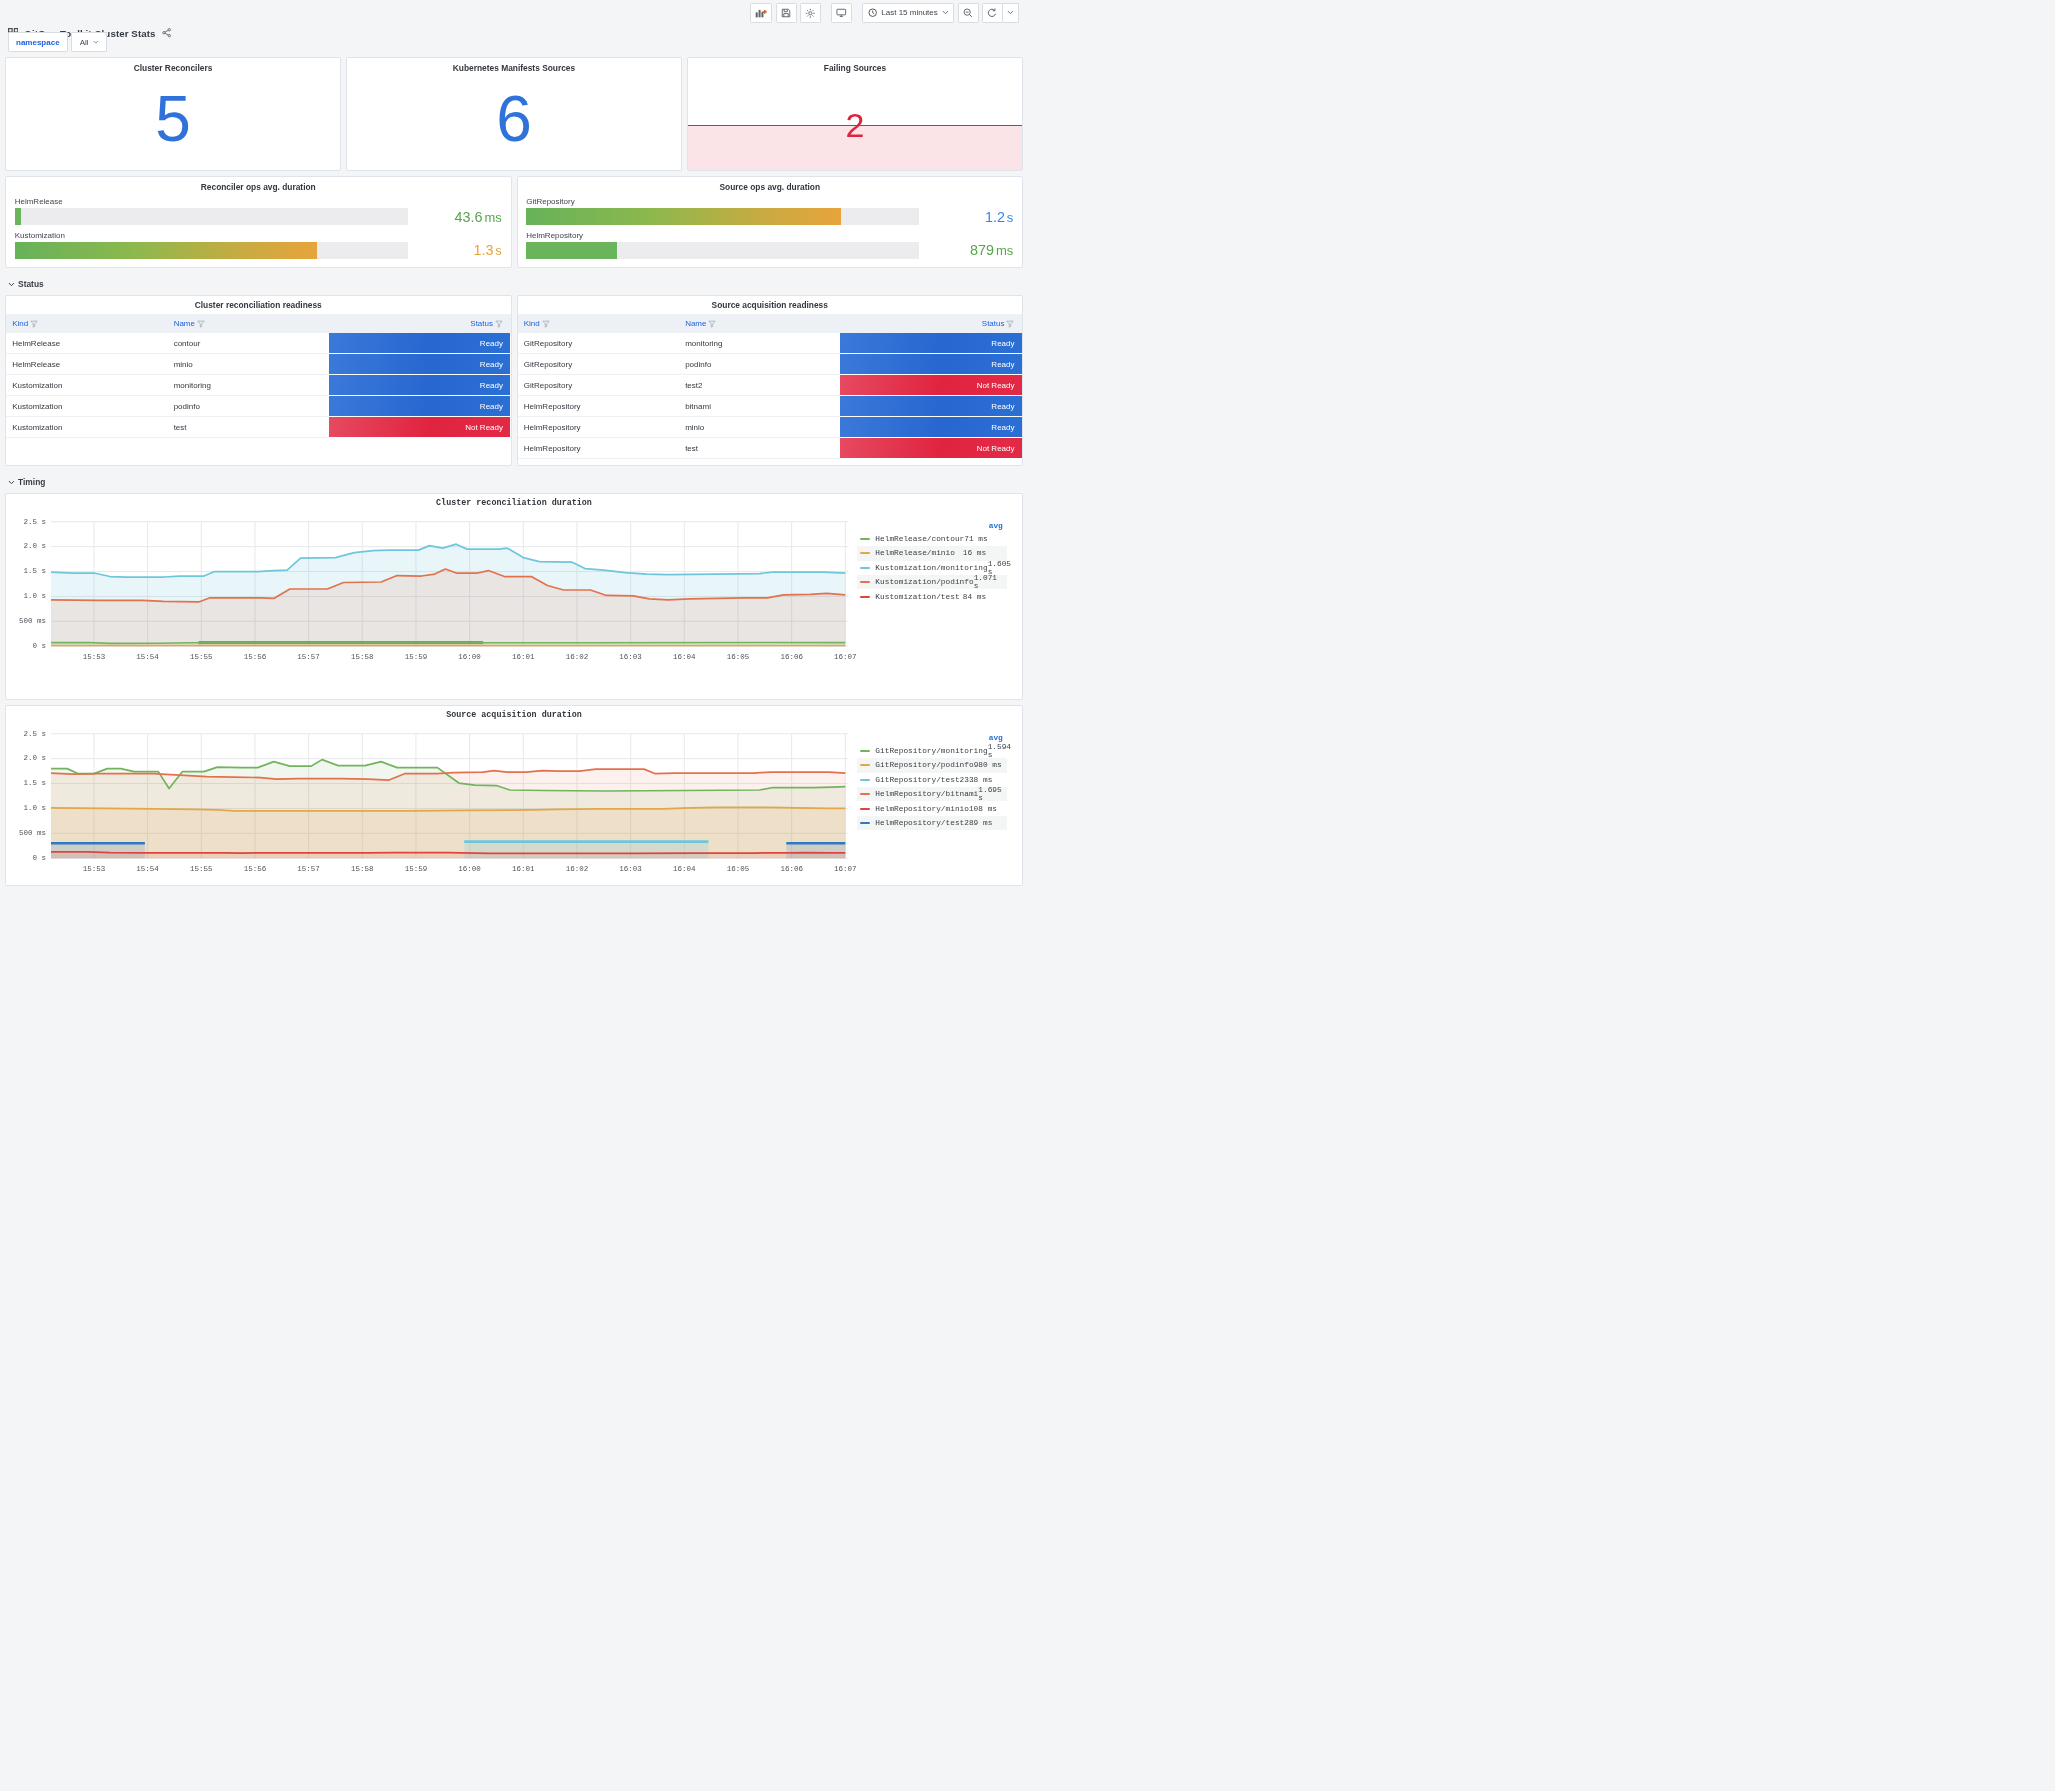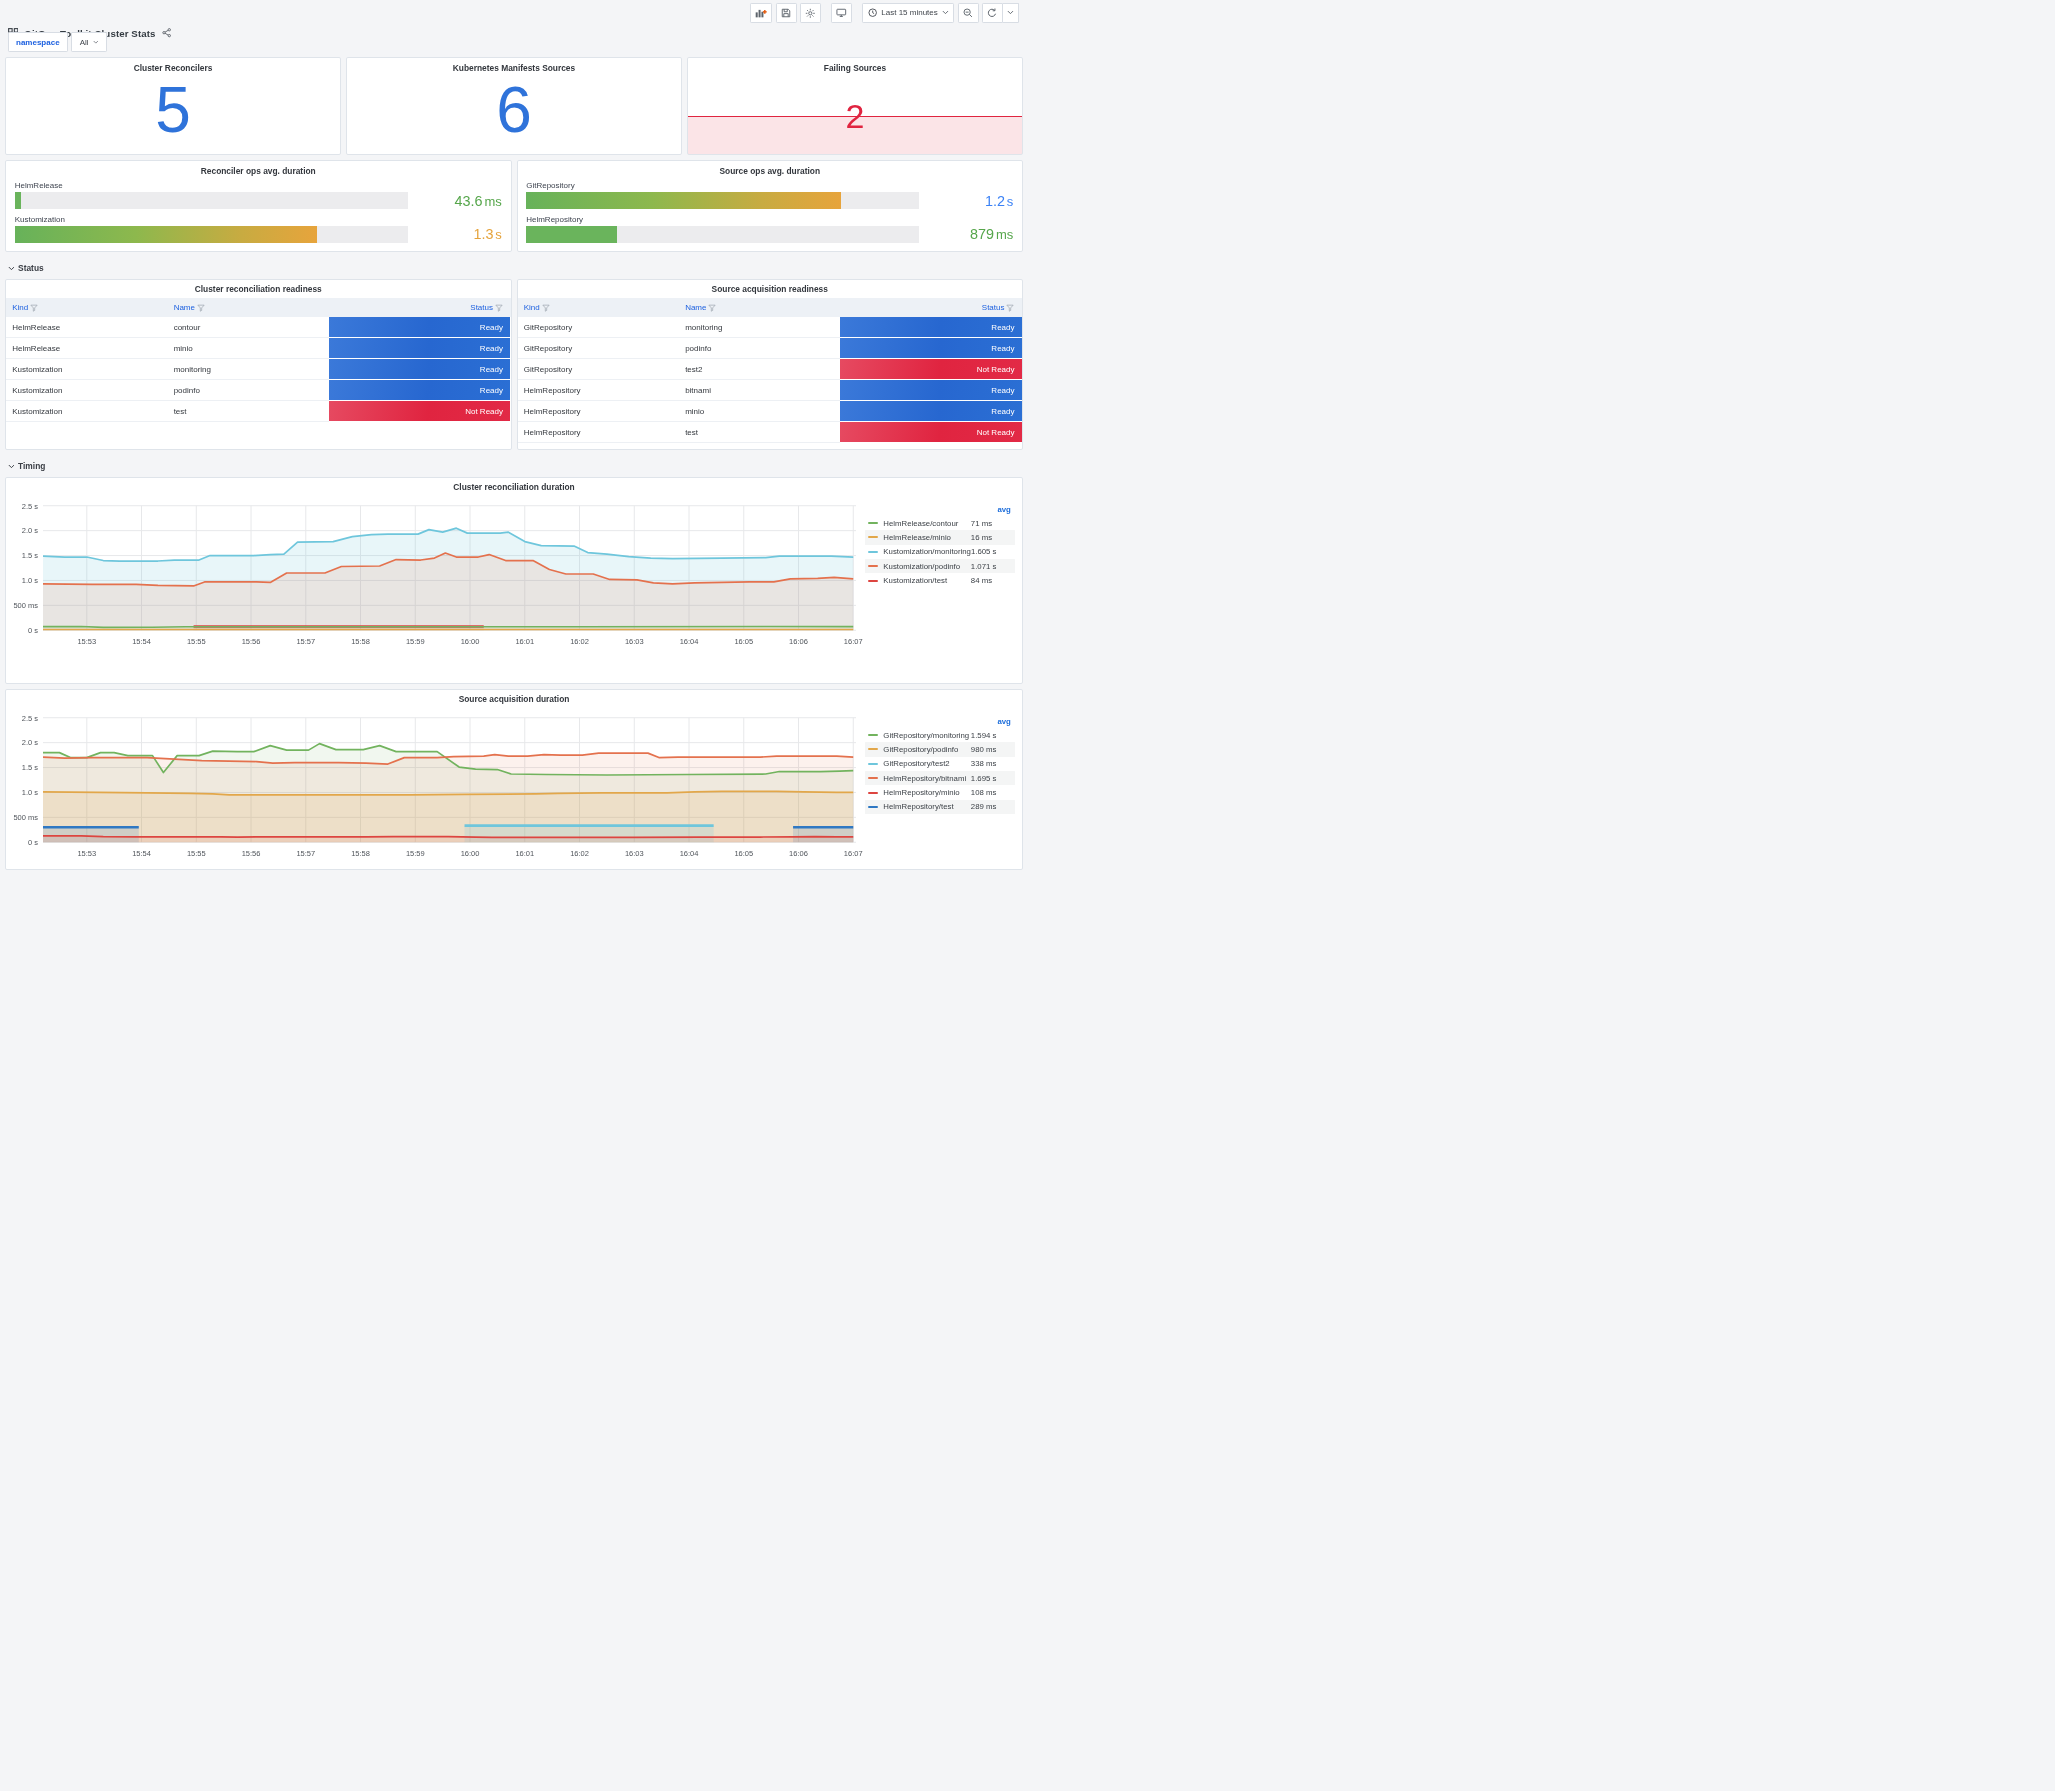--- a/index.html
+++ b/index.html
@@ -24,21 +24,21 @@
   .chip.var-name { color:#1f62e0; font-weight:600; }
   .chip.var-value { color:#41464d; gap:4.4px; }
 
   
   .wrap { padding:0 5px; }
   .row { display:flex; gap:5px; margin-bottom:5px; }
   .panel { background:#fff; border:0.6px solid #dfe4ea; border-radius:1.9px; position:relative; }
   .p-title { text-align:center; font-size:8.4px; font-weight:600; color:#33373d; padding-top:4.4px; cursor:pointer; }
 
   
-  .stat-panel { flex:1; height:98px; overflow:hidden; }
+  .stat-panel { flex:1; height:114px; overflow:hidden; }
   .stat-num { position:absolute; left:50%; font-weight:500; line-height:1; }
   .stat-fill { position:absolute; left:0; right:0; bottom:0; top:60%; background:rgba(224,47,68,.13); border-top:1.2px solid #e02540; }
 
   
   .gauge-panel { flex:1; height:92px; padding:0 8.7px; }
   .g-row { margin-top:5.6px; }
   .g-label { font-size:8px; color:#3f4550; margin-bottom:1.9px; }
   .g-line { display:flex; align-items:center; }
   .g-track { flex:1; height:17px; background:#ececee; position:relative; }
   .g-fill { position:absolute; left:0; top:0; bottom:0; }
@@ -56,21 +56,21 @@
   .t-head { display:flex; height:19.3px; background:#edf1f6; margin-top:3.7px; align-items:center; }
   .t-hcell { display:flex; align-items:center; gap:2px; font-size:8px; color:#1f62e0; cursor:pointer; }
   .t-row { display:flex; height:21px; }
   .t-cell { display:flex; align-items:center; font-size:8px; color:#35393f; border-bottom:0.6px solid #edf0f4; padding-left:6.2px; }
   .c-kind { width:32%; } .c-name { width:32%; } .c-status { width:36%; justify-content:flex-end; padding-right:7.5px; padding-left:0; }
   .t-status { border-bottom:1.2px solid #fff; color:#fff; font-size:8px; }
   .st-ready { background:linear-gradient(100deg,#3b79d9 0%,#2767d0 55%,#2b6fd4 100%); }
   .st-notready { background:linear-gradient(100deg,#e64a61 0%,#e02440 55%,#e22a46 100%); }
 
   
-  .chart-panel { width:100%; padding:0 5px; }
+  .chart-panel { width:100%; padding:0 13px;font-family:Liberation Mono, monospace; }
   .chart-body { display:flex; margin-top:10px; }
   .plot-col { flex:1; }
   .plot-row { display:flex; }
   .y-axis { width:32px; position:relative; }
   .y-tick { position:absolute; right:5px; font-size:7.5px; color:#50555b; white-space:nowrap; }
   .plot { flex:1; position:relative; cursor:crosshair; }
   .x-axis { position:relative; height:15px; margin-left:32px; }
   .x-tick { position:absolute; top:3.1px; font-size:7.5px; color:#50555b; transform:translateX(-50%); }
   .legend { width:161px; padding:1.2px 2.5px 0 8.7px; }
   .lg-head { display:flex; height:12.5px; align-items:center; }

